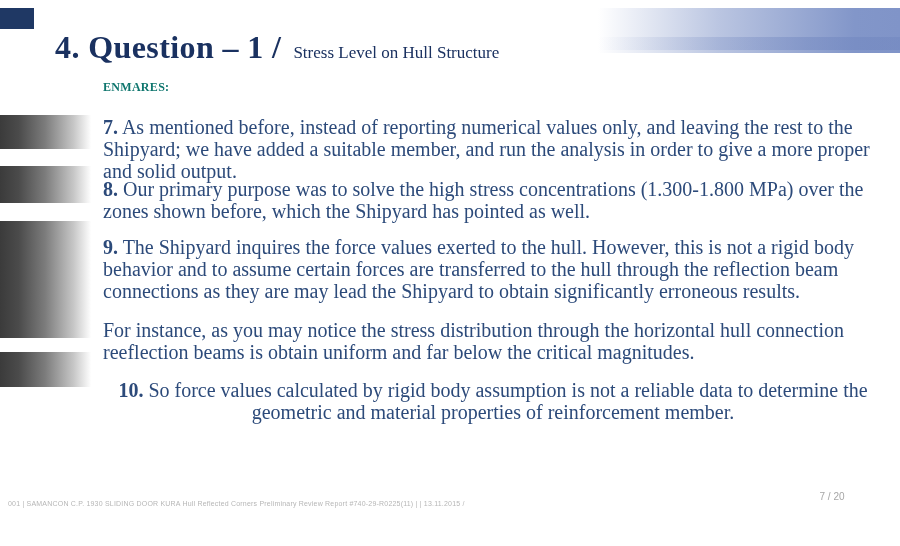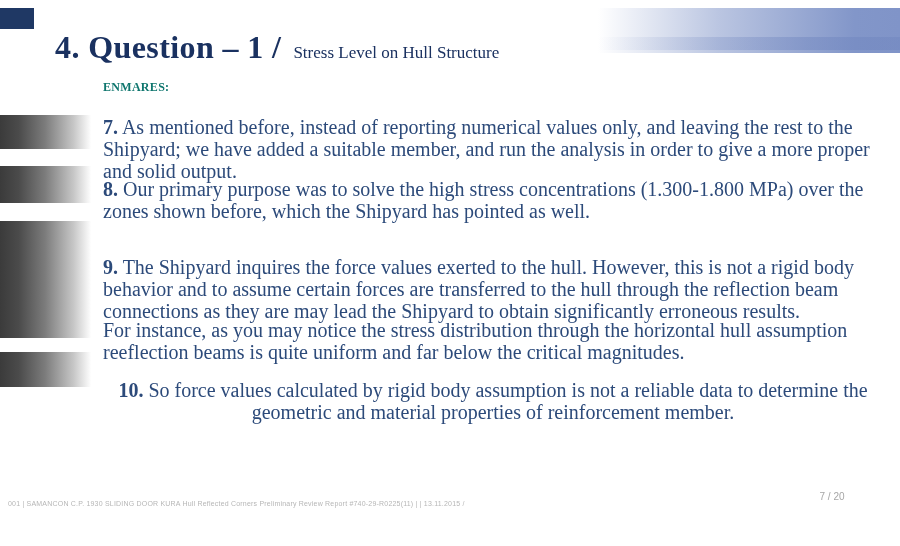--- a/index.html
+++ b/index.html
@@ -39,21 +39,21 @@
   }
 
   
   .para {
     position:absolute; left:103px; width:780px;
     font-size:20px; line-height:22px; color:#2c4a7a;
   }
   .para .num { font-weight:bold; }
   .p7  { top:116px; }
   .p8  { top:178px; }
-  .p9  { top:256px; }
+  .p9  { top:236px; }
   .pfi { top:319px; }
   .p10 { top:379px;text-align:center; }
 
   
   .footer-info {
     position:absolute; left:8px; top:500px;
     font-family:"Liberation Sans", sans-serif;
     font-size:7px; color:#b6b6b6; letter-spacing:0.2px; white-space:nowrap;
   }
   .page-num {
@@ -90,21 +90,21 @@
     <span class="num">8.</span>
     <span>Our primary purpose was to solve the high stress concentrations (1.300-1.800 MPa) over the zones shown before, which the Shipyard has pointed as well.</span>
   </div>
 
   <div class="para p9">
     <span class="num">9.</span>
     <span>The Shipyard inquires the force values exerted to the hull. However, this is not a rigid body behavior and to assume certain forces are transferred to the hull through the reflection beam connections as they are may lead the Shipyard to obtain significantly erroneous results.</span>
   </div>
 
   <div class="para pfi">
-    <span>For instance, as you may notice the stress distribution through the horizontal hull assumption reeflection beams is quite uniform and far below the critical magnitudes.</span>
+    <span>For instance, as you may notice the stress distribution through the horizontal hull connection reeflection beams is obtain uniform and far below the critical magnitudes.</span>
   </div>
 
   <div class="para p10">
     <span class="num">10.</span>
     <span>So force values calculated by rigid body assumption is not a reliable data to determine the geometric and material properties of reinforcement member.</span>
   </div>
 
   <div class="footer-info">001 | SAMANCON C.P. 1930 SLIDING DOOR KURA Hull Reflected Corners Preliminary Review Report #740-29-R0225(11) | | 13.11.2015 /</div>
   <div class="page-num">7 / 20</div>
 

